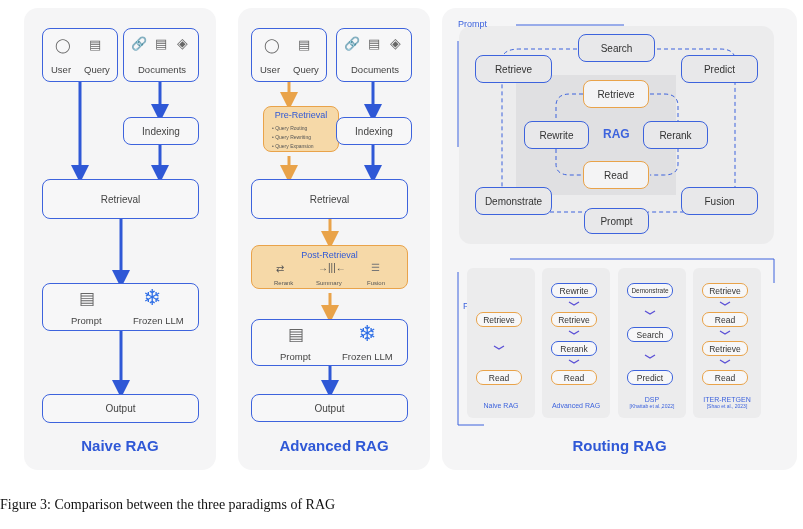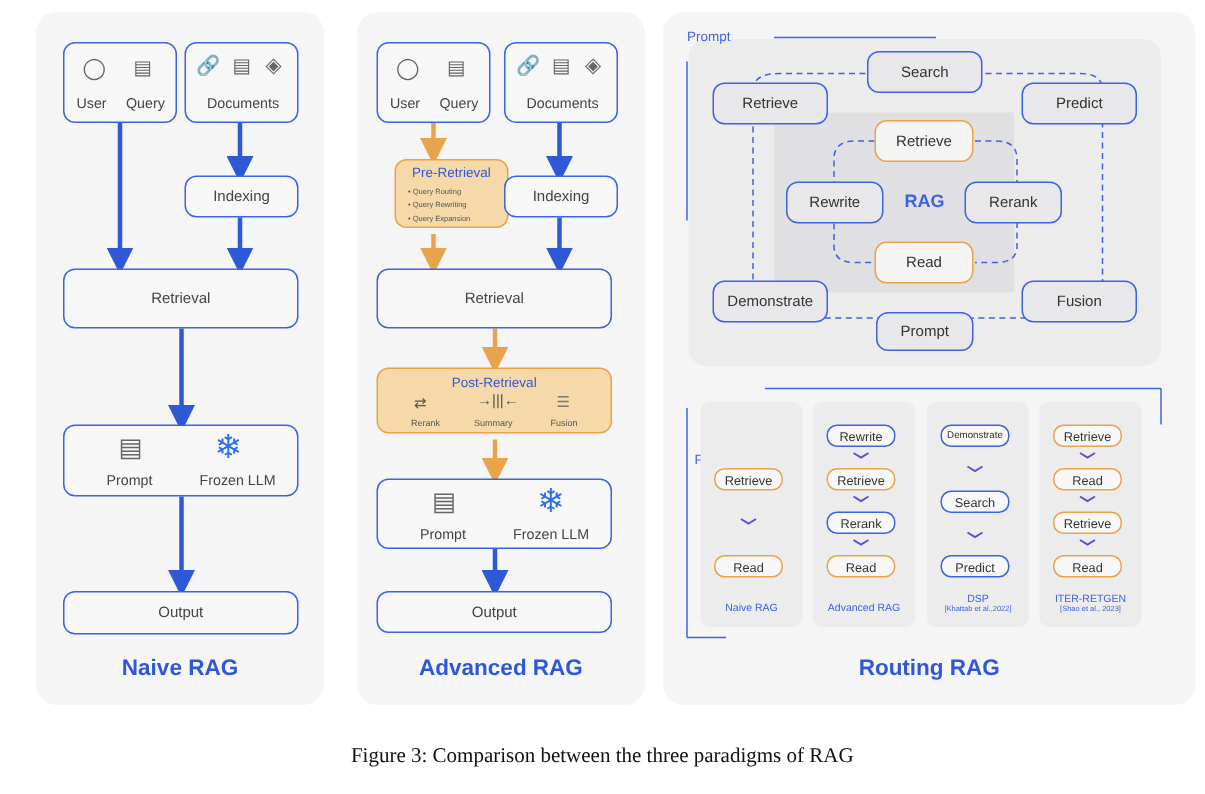--- a/index.html
+++ b/index.html
@@ -11,21 +11,21 @@
   .title{position:absolute;font-weight:bold;color:#2f58d6;font-size:15px;text-align:center;}
   .lbl{font-size:9.5px;color:#444;}
   .small{font-size:5px;color:#555;}
   .mod{position:absolute;border:1.3px solid #3d63dd;border-radius:8px;background:#e8e8ea;box-sizing:border-box;display:flex;align-items:center;justify-content:center;font-size:10px;color:#333;}
   .modo{border-color:#e9a34a;background:#f4f4f5;}
   .pill{position:absolute;border:1.3px solid #e9a34a;border-radius:7px;background:#f7f7f8;box-sizing:border-box;display:flex;align-items:center;justify-content:center;font-size:8.5px;color:#333;width:46px;height:15px;}
   .pillb{border-color:#3d63dd;}
   .pcap{position:absolute;font-size:7px;color:#3d63dd;text-align:center;line-height:7px;}
   .pcap small{font-size:5px;display:block;}
   svg{position:absolute;left:0;top:0;overflow:visible;}
-  .caption{position:absolute;left:0;width:803px;top:497px;text-align:center;font-family:"Liberation Serif",serif;font-size:14px;color:#111;}
+  .caption{position:absolute;left:0;width:803px;top:497px;text-align:left;font-family:"Liberation Serif",serif;font-size:14px;color:#111;}
 </style>
 </head>
 <body>
 
 <div class="panel" style="left:24px;top:8px;width:192px;height:462px;"></div>
 <div class="panel" style="left:238px;top:8px;width:192px;height:462px;"></div>
 <div class="panel" style="left:442px;top:8px;width:355px;height:462px;"></div>
 
 <svg width="803" height="529">
   <defs>

